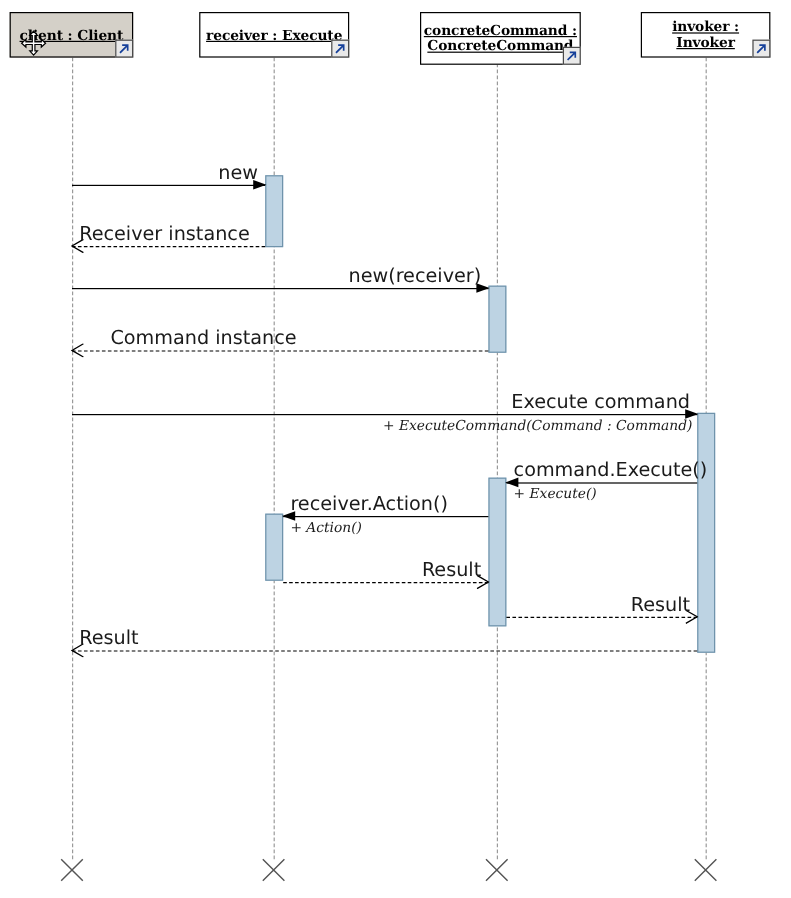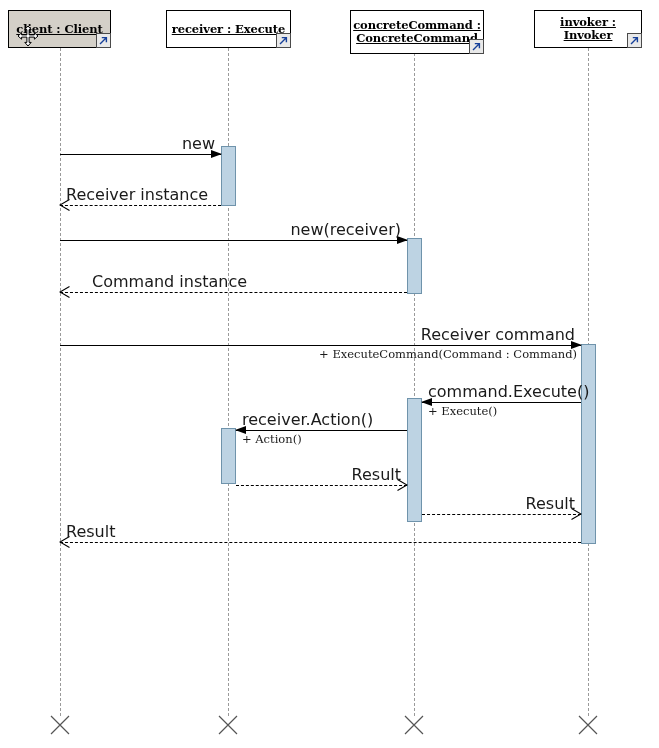--- a/index.html
+++ b/index.html
@@ -134,20 +134,21 @@
     position: absolute;
     font-family: "DejaVu Sans", "Liberation Sans", sans-serif;
     font-size: 16px;
     color: #1a1a1a;
     white-space: nowrap;
     line-height: 12px;
   }
   .msg-label.above { bottom: 4px; }
   .msg-label.below { top: 3px; }
   .msg-label.op {
+    font-style: italic;
     font-family: "DejaVu Serif", "Liberation Serif", serif;
     font-size: 11.5px;
   }
 
   
   .destroy {
     position: absolute;
     width: 22px;
     height: 22px;
   }
@@ -198,21 +199,21 @@
         <span class="openhead left">
           <svg width="11" height="12" viewBox="0 0 11 12">
             <path d="M10.5 0.5 L1 6 L10.5 11.5" stroke="#000" stroke-width="1.1" fill="none"></path>
           </svg>
         </span>
         <span class="msg-label above" style="left: 6px; margin-left: 26px;">Command instance</span>
       </div>
       <div class="msg" style="left: 60px; top: 345px; width: 521px;">
         <div class="line"></div>
         <span class="arrowhead right"></span>
-        <span class="msg-label above" style="right: 6px;">Receiver command</span>
+        <span class="msg-label above" style="right: 6px;">Execute command</span>
         <span class="msg-label below op" style="right: 4px;">+ ExecuteCommand(Command : Command)</span>
       </div>
       <div class="msg" style="left: 422px; top: 402px; width: 159px;">
         <div class="line"></div>
         <span class="arrowhead left"></span>
         <span class="msg-label above" style="left: 6px; text-align: right;">command.Execute()</span>
         <span class="msg-label below op" style="left: 6px;">+ Execute()</span>
       </div>
       <div class="msg" style="left: 236px; top: 430px; width: 171px;">
         <div class="line"></div>

